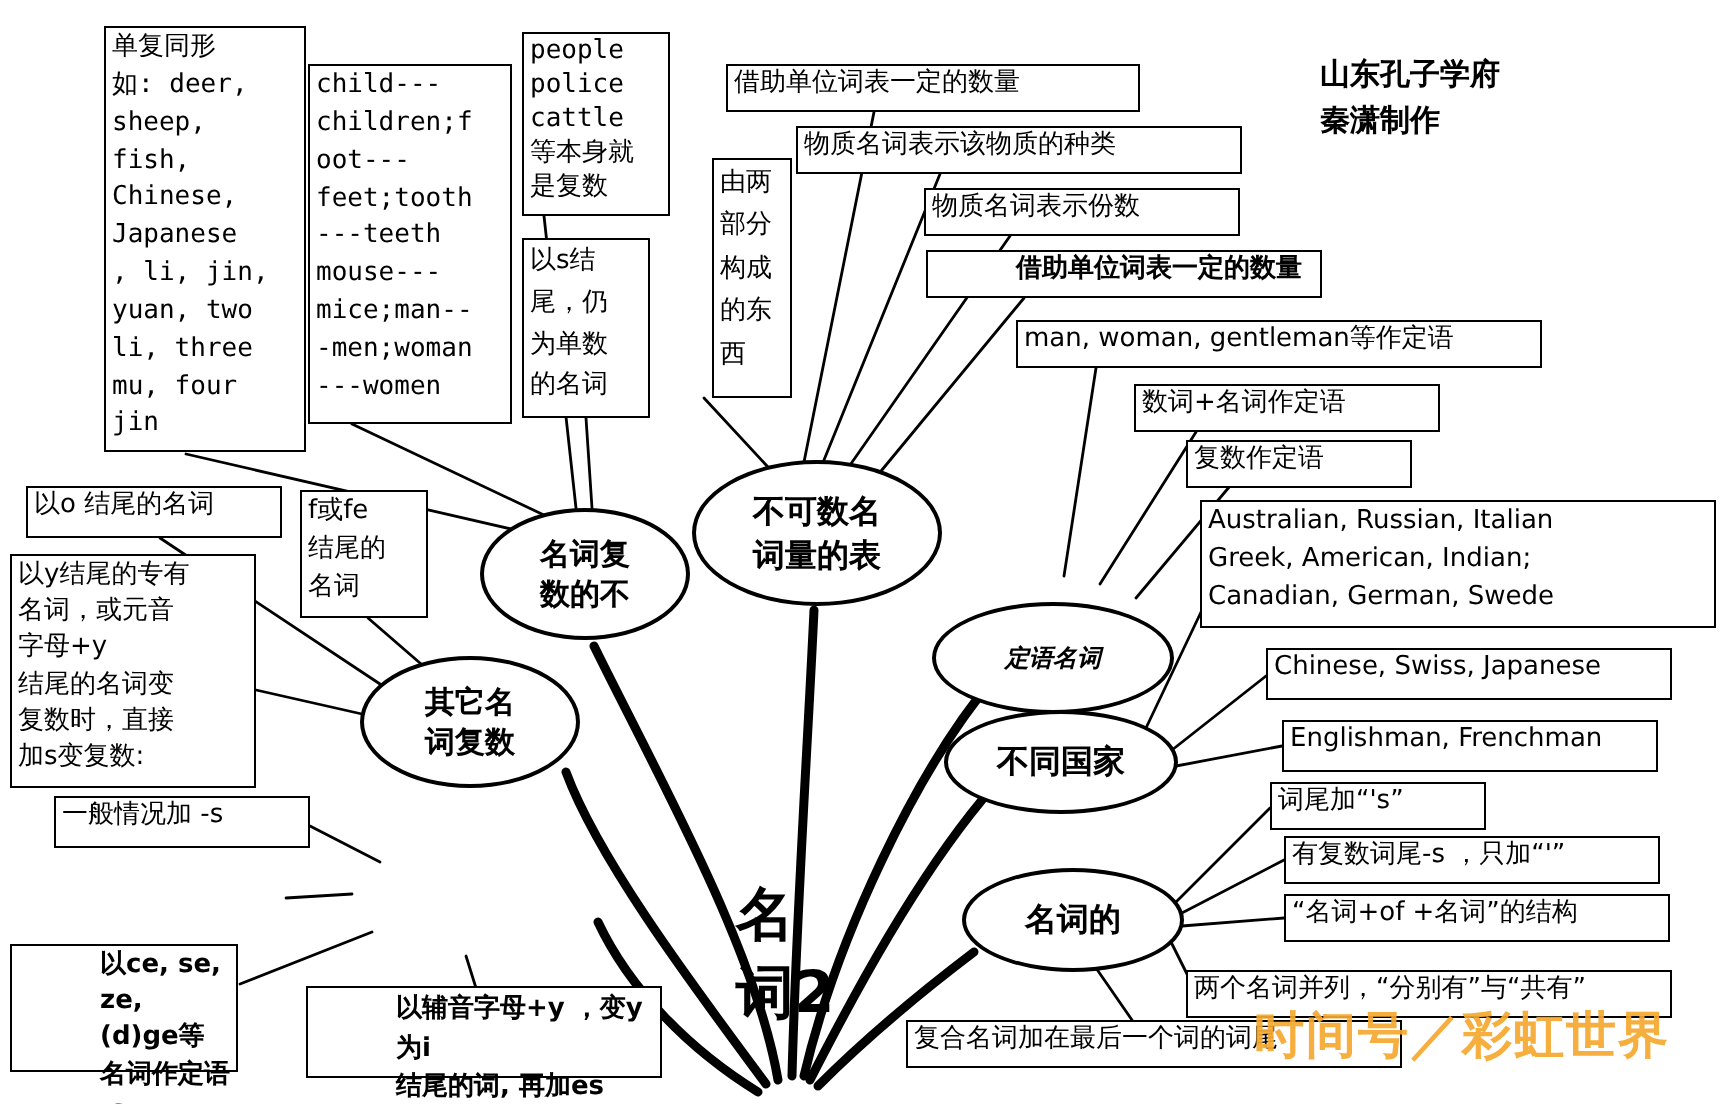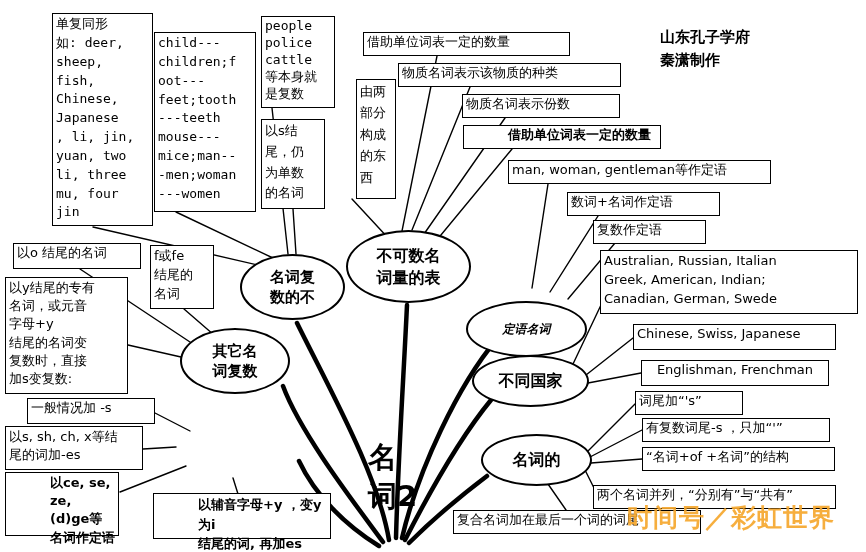--- a/index.html
+++ b/index.html
@@ -122,39 +122,37 @@
   <div class="box" style="left:398px;top:63px;width:223px;height:24px;">物质名词表示该物质的种类</div>
   <div class="box" style="left:462px;top:94px;width:158px;height:24px;">物质名词表示份数</div>
   <div class="box bold" style="left:463px;top:125px;width:198px;height:24px;">借助单位词表一定的数量</div>
   <div class="box" style="left:508px;top:160px;width:263px;height:24px;">man, woman, gentleman等作定语</div>
   <div class="box" style="left:567px;top:192px;width:153px;height:24px;">数词+名词作定语</div>
   <div class="box" style="left:593px;top:220px;width:113px;height:24px;">复数作定语</div>
   <div class="box" style="left:600px;top:250px;width:258px;height:64px;line-height:1.45;">Australian, Russian, Italian
 Greek, American, Indian;
 Canadian, German, Swede</div>
   <div class="box" style="left:633px;top:324px;width:203px;height:26px;">Chinese, Swiss, Japanese</div>
-  <div class="box" style="left:641px;top:360px;width:188px;height:26px;text-align:center;">Englishman, Frenchman</div>
+  <div class="box" style="left:641px;top:360px;width:188px;height:26px;">Englishman, Frenchman</div>
   <div class="box" style="left:635px;top:391px;width:108px;height:24px;">词尾加“'s”</div>
   <div class="box" style="left:642px;top:418px;width:188px;height:24px;">有复数词尾-s ，只加“'”</div>
   <div class="box" style="left:642px;top:447px;width:193px;height:24px;">“名词+of +名词”的结构</div>
   <div class="box" style="left:593px;top:485px;width:243px;height:24px;">两个名词并列，“分别有”与“共有”</div>
   <div class="box" style="left:453px;top:510px;width:248px;height:24px;">复合名词加在最后一个词的词尾</div>
   <div class="box" style="left:13px;top:243px;width:128px;height:26px;">以o 结尾的名词</div>
   <div class="box" style="left:150px;top:245px;width:64px;height:64px;line-height:1.45;">f或fe
 结尾的
 名词</div>
   <div class="box" style="left:5px;top:277px;width:123px;height:117px;line-height:1.4;">以y结尾的专有
 名词，或元音
 字母+y
 结尾的名词变
 复数时，直接
 加s变复数:</div>
   <div class="box" style="left:27px;top:398px;width:128px;height:26px;">一般情况加 -s</div>
-  <div class="box" style="left:5px;top:426px;width:138px;height:44px;line-height:1.4;">以s, sh, ch, x等结
-尾的词加-es</div>
   <div class="box bold" style="left:5px;top:472px;width:114px;height:64px;line-height:1.4;">以ce, se, ze,
 (d)ge等
 名词作定语 -s</div>
   <div class="box bold" style="left:153px;top:493px;width:178px;height:46px;line-height:1.5;">以辅音字母+y ，变y 为i
 结尾的词, 再加es</div>
 
   <div class="ellipse" style="left:240px;top:254px;width:105px;height:66px;">名词复
 数的不</div>
   <div class="ellipse" style="left:346px;top:230px;width:125px;height:73px;font-size:16px;">不可数名
 词量的表</div>

